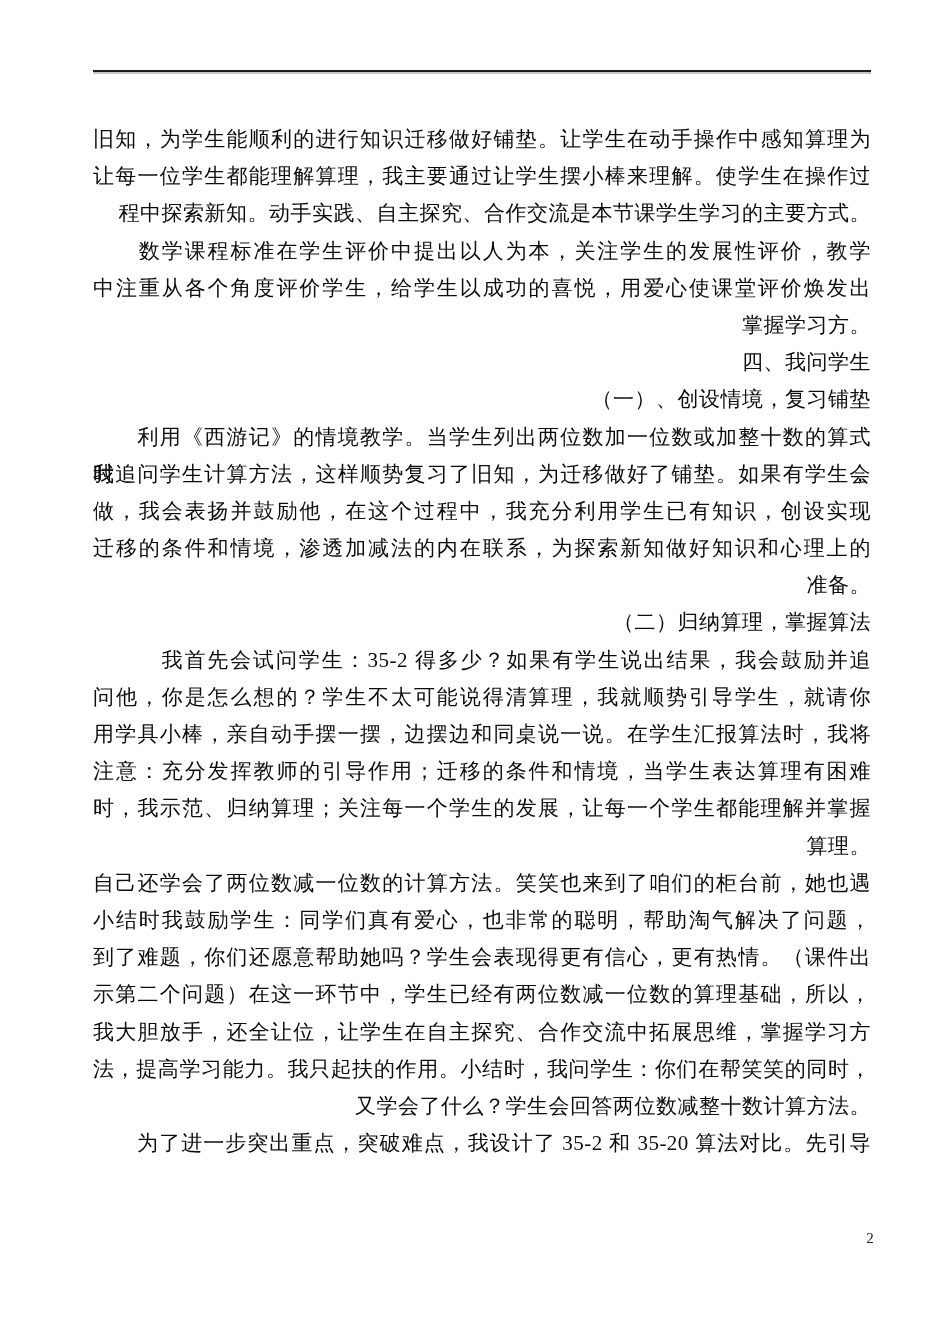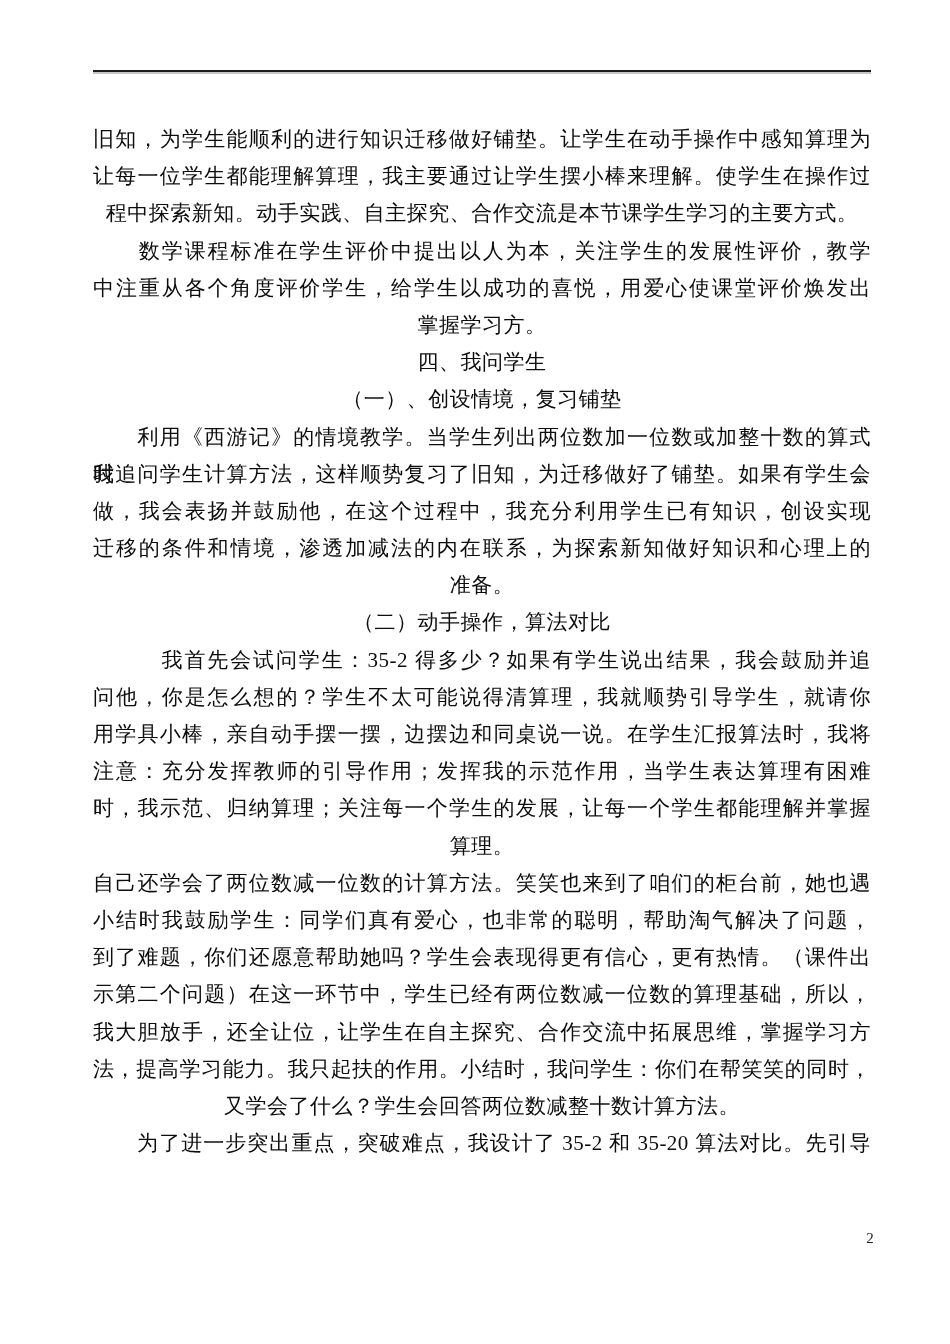--- a/index.html
+++ b/index.html
@@ -35,21 +35,21 @@
     left: 85px;
     top: 121px;
     width: 778px;
   }
   .line {
     height: 37.2px;
     line-height: 37.2px;
     font-size: 21px;
     letter-spacing: 0.5px;
     white-space: nowrap;
-    text-align: center;
+    text-align: right;
     color: #0d0d0d;
   }
   .line.fill {
     text-align: justify;
     text-align-last: justify;
     white-space: normal;
   }
   .page-number {
     position: absolute;
     left: 850px;
@@ -72,25 +72,25 @@
       <div class="line fill">　　数学课程标准在学生评价中提出以人为本，关注学生的发展性评价，教学</div>
       <div class="line fill">中注重从各个角度评价学生，给学生以成功的喜悦，用爱心使课堂评价焕发出</div>
       <div class="line">掌握学习方。</div>
       <div class="line">四、我问学生</div>
       <div class="line">（一）、创设情境，复习铺垫</div>
       <div class="line fill">　　利用《西游记》的情境教学。当学生列出两位数加一位数或加整十数的算式时，</div>
       <div class="line fill">我追问学生计算方法，这样顺势复习了旧知，为迁移做好了铺垫。如果有学生会</div>
       <div class="line fill">做，我会表扬并鼓励他，在这个过程中，我充分利用学生已有知识，创设实现</div>
       <div class="line fill">迁移的条件和情境，渗透加减法的内在联系，为探索新知做好知识和心理上的</div>
       <div class="line">准备。</div>
-      <div class="line">（二）动手操作，算法对比</div>
+      <div class="line">（二）归纳算理，掌握算法</div>
       <div class="line fill">　　　我首先会试问学生：35-2 得多少？如果有学生说出结果，我会鼓励并追</div>
       <div class="line fill">问他，你是怎么想的？学生不太可能说得清算理，我就顺势引导学生，就请你</div>
       <div class="line fill">用学具小棒，亲自动手摆一摆，边摆边和同桌说一说。在学生汇报算法时，我将</div>
-      <div class="line fill">注意：充分发挥教师的引导作用；发挥我的示范作用，当学生表达算理有困难</div>
+      <div class="line fill">注意：充分发挥教师的引导作用；迁移的条件和情境，当学生表达算理有困难</div>
       <div class="line fill">时，我示范、归纳算理；关注每一个学生的发展，让每一个学生都能理解并掌握</div>
       <div class="line">算理。</div>
       <div class="line fill">自己还学会了两位数减一位数的计算方法。笑笑也来到了咱们的柜台前，她也遇</div>
       <div class="line fill">小结时我鼓励学生：同学们真有爱心，也非常的聪明，帮助淘气解决了问题，</div>
       <div class="line fill">到了难题，你们还愿意帮助她吗？学生会表现得更有信心，更有热情。（课件出</div>
       <div class="line fill">示第二个问题）在这一环节中，学生已经有两位数减一位数的算理基础，所以，</div>
       <div class="line fill">我大胆放手，还全让位，让学生在自主探究、合作交流中拓展思维，掌握学习方</div>
       <div class="line fill">法，提高学习能力。我只起扶的作用。小结时，我问学生：你们在帮笑笑的同时，</div>
       <div class="line">又学会了什么？学生会回答两位数减整十数计算方法。</div>
       <div class="line fill">　　为了进一步突出重点，突破难点，我设计了 35-2 和 35-20 算法对比。先引导</div>

